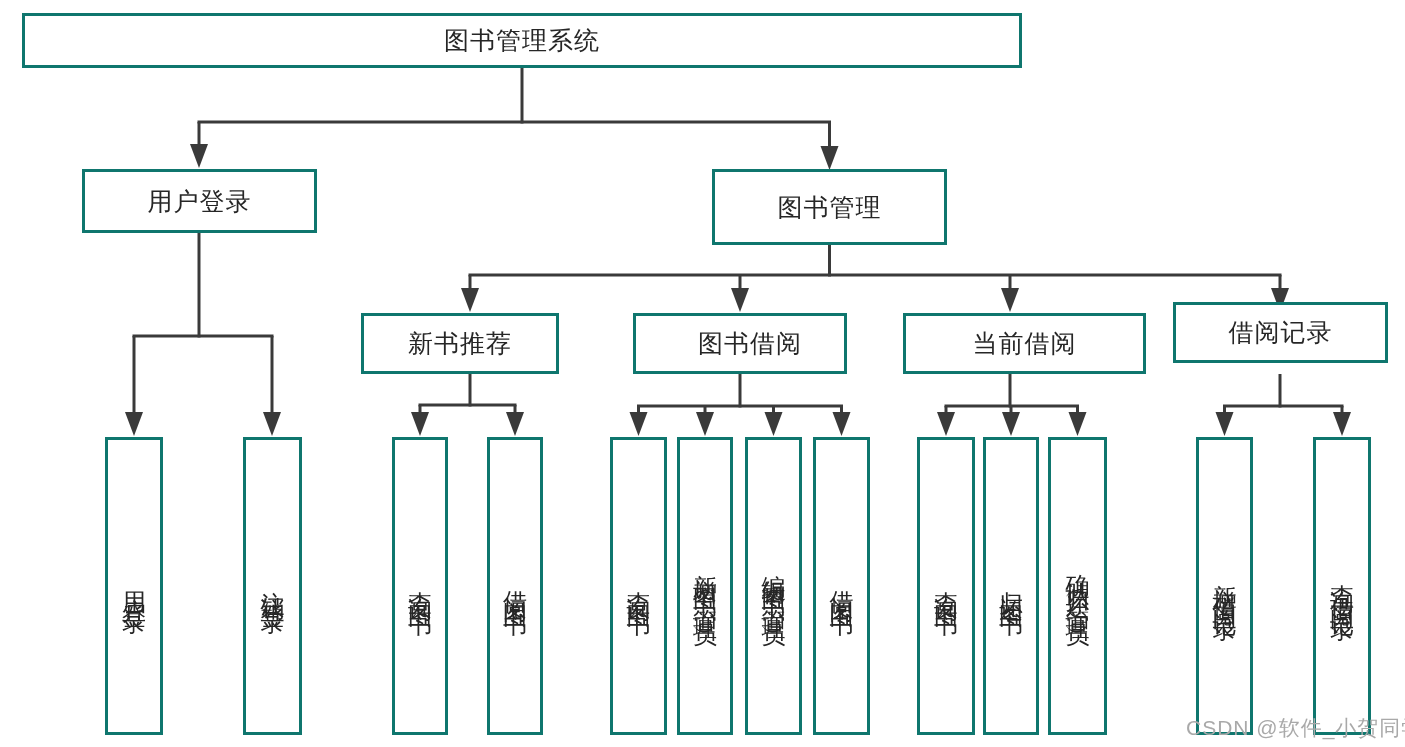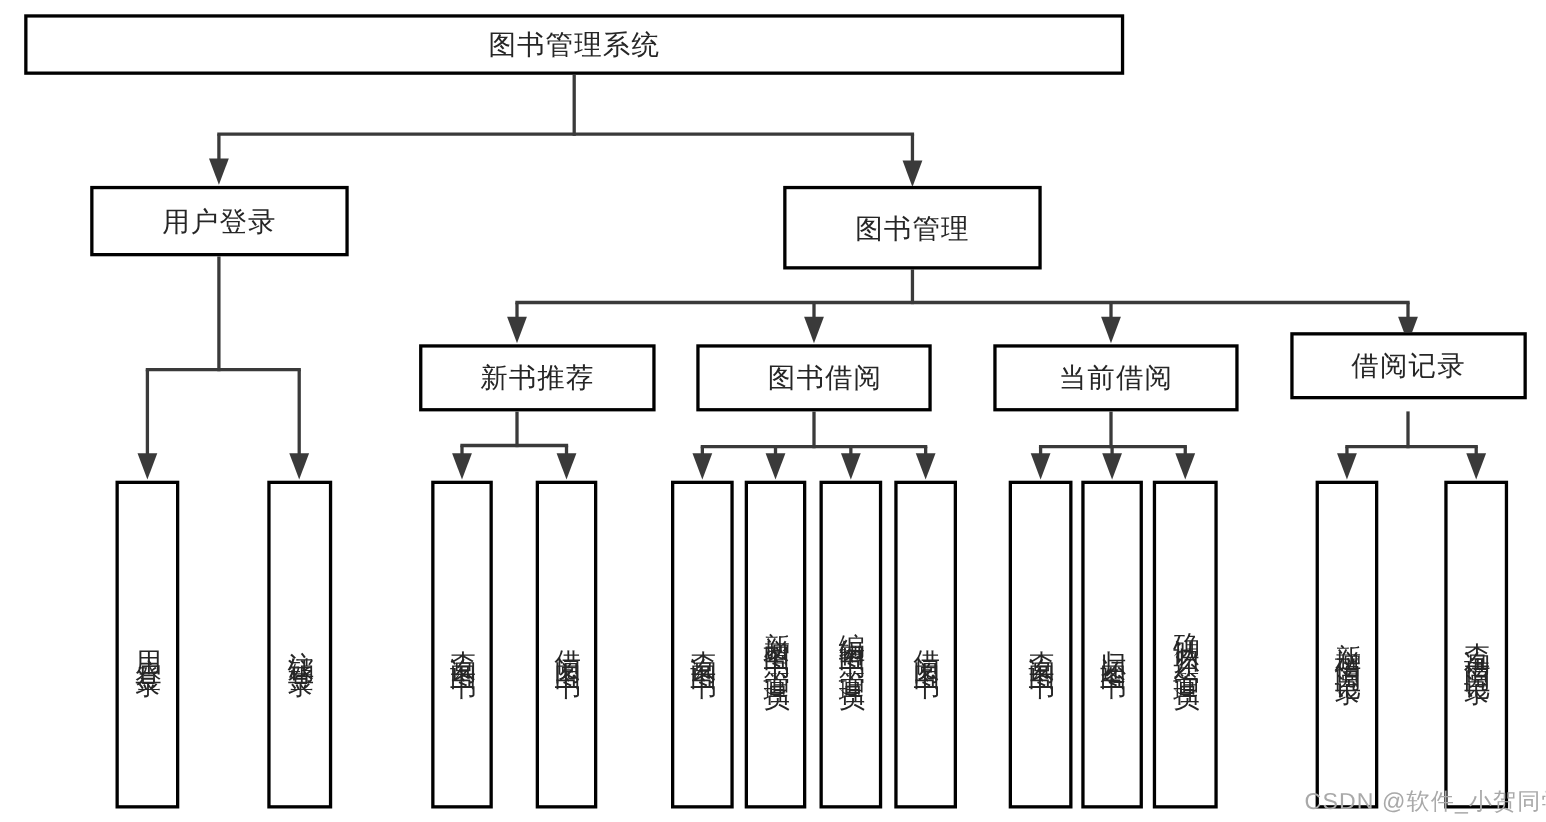--- a/index.html
+++ b/index.html
@@ -6,21 +6,21 @@
   body{
     width:1405px;height:747px;position:relative;background:#ffffff;
     font-family:"Liberation Sans","DejaVu Sans",sans-serif;
     overflow:hidden;color:#232323;
   }
   #connector-layer{position:absolute;left:0;top:0;z-index:1;}
   .c-line{stroke:#3a3a3a;stroke-width:3;fill:none;}
   .c-arrow{fill:#3a3a3a;stroke:none;}
   .node{
     position:absolute;box-sizing:border-box;z-index:2;
-    border:3px solid #000000;background:#ffffff;
+    border:3px solid #0f766e;background:#ffffff;
     display:flex;align-items:center;justify-content:center;
     color:#262626;
   }
   .h-node{font-size:25px;letter-spacing:1px;white-space:nowrap;}
   .v-node{font-size:24px;}
   .v-node .vtext{
     writing-mode:vertical-rl;text-orientation:mixed;
     letter-spacing:7px;line-height:1;white-space:nowrap;
   }
   .watermark{
@@ -104,23 +104,23 @@
     <line class="c-line" x1="1342" y1="406" x2="1342" y2="414"></line>
     <polygon class="c-arrow" points="1333,412 1351,412 1342,436"></polygon>
   </g>
 </svg>
 
 <div class="node h-node" style="left:22px;top:13px;width:1000px;height:55px;">图书管理系统</div>
 
 <div class="node h-node" style="left:82px;top:169px;width:235px;height:64px;">用户登录</div>
 <div class="node h-node" style="left:712px;top:169px;width:235px;height:76px;">图书管理</div>
 
-<div class="node h-node" style="left:381px;top:313px;width:215px;height:61px;">新书推荐</div>
+<div class="node h-node" style="left:361px;top:313px;width:198px;height:61px;">新书推荐</div>
 <div class="node h-node" style="left:633px;top:313px;width:214px;height:61px;padding-left:20px;">图书借阅</div>
-<div class="node h-node" style="left:903px;top:313px;width:223px;height:61px;text-align:center;">当前借阅</div>
+<div class="node h-node" style="left:903px;top:313px;width:243px;height:61px;text-align:center;">当前借阅</div>
 <div class="node h-node" style="left:1173px;top:302px;width:215px;height:61px;">借阅记录</div>
 
 <div class="node v-node" style="left:105px;top:437px;width:58px;height:298px;">
   <span class="vtext">用户登录</span>
 </div>
 <div class="node v-node" style="left:243px;top:437px;width:59px;height:298px;">
   <span class="vtext">注销登录</span>
 </div>
 
 <div class="node v-node" style="left:392px;top:437px;width:56px;height:298px;">

